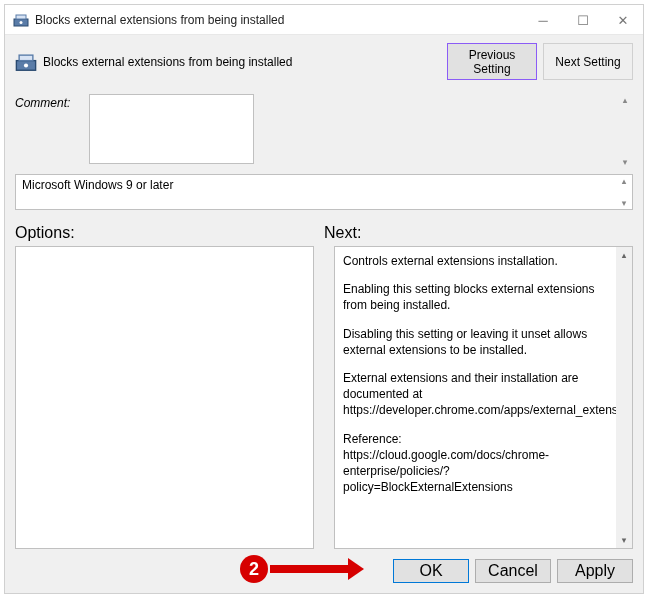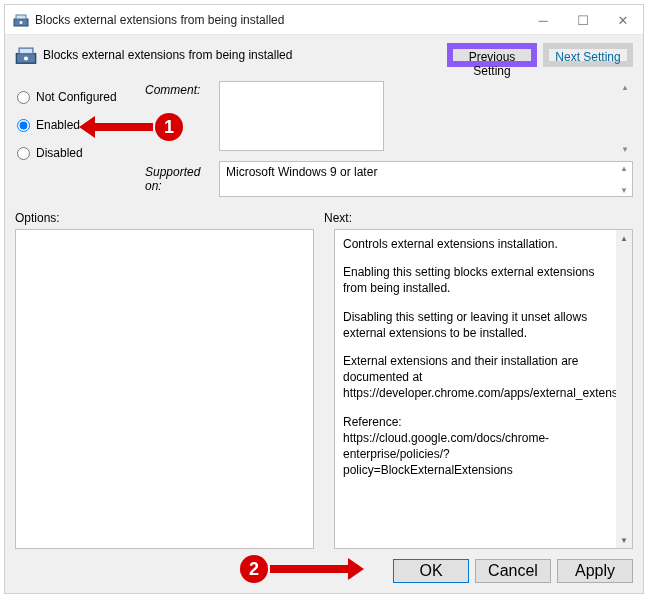--- a/index.html
+++ b/index.html
@@ -7,35 +7,35 @@
   .window { width: 640px; height: 590px; border: 1px solid #d0d0d0; background: #fff; display: flex; flex-direction: column; }
   .titlebar { height: 30px; display: flex; align-items: center; padding: 0 0 0 8px; border-bottom: 1px solid #e8e8e8; position: relative; }
   .titlebar-icon svg { display: block; }
   .titlebar-text { font-size: 12px; margin-left: 6px; color: #222; }
   .titlebar-controls { position: absolute; right: 0; top: 0; height: 30px; display: flex; }
   .titlebar-controls div { width: 40px; height: 30px; display: flex; align-items: center; justify-content: center; color: #777; font-size: 13px; }
   .client { flex: 1; background: #f0f0f0; display: flex; flex-direction: column; padding: 8px 10px; position: relative; }
   .header-row { display: flex; align-items: center; margin-bottom: 8px; }
   .header-icon { width: 22px; height: 22px; margin-right: 6px; }
   .header-text { font-size: 12px; flex: 1; }
-  .nav-btn { width: 90px; height: 24px; font-size: 12px; margin-left: 6px; border: 6px solid #8b5cf6; background: #e1e1e1; cursor: pointer; }
-  .nav-btn:disabled { color: #0369a1; background: #efefef; border-color: #d0d0d0; }
+  .nav-btn { width: 90px; height: 37px; font-size: 12px; margin-left: 6px; border: 1px solid #8b5cf6; background: #e1e1e1; cursor: pointer; }
+  .nav-btn:disabled { color: #000000; background: #efefef; border-color: #d0d0d0; }
   .config-row { display: flex; margin-top: 6px; }
   .radios { width: 130px; font-size: 12px; position: relative; }
   .radio-opt { display: flex; align-items: center; height: 24px; margin: 4px 0; cursor: pointer; }
   .radio-opt input { margin: 0 6px 0 2px; }
   .fields { flex: 1; display: flex; flex-direction: column; }
   .field-row { display: flex; margin-bottom: 6px; }
   .field-label { width: 74px; font-size: 12px; padding-top: 2px; font-style: italic; }
   .comment-box { flex: 1; height: 70px; border: 1px solid #c0c0c0; background: #fff; font-size: 12px; padding: 2px 4px; resize: none; position: relative; }
   .supported-box { flex: 1; height: 36px; border: 1px solid #c0c0c0; background: #fff; font-size: 12px; padding: 3px 6px; position: relative; }
   .scroll-arrows { position: absolute; right: 0; top: 0; bottom: 0; width: 16px; display: flex; flex-direction: column; justify-content: space-between; color: #888; font-size: 9px; }
   .scroll-arrows span { text-align: center; padding: 1px 0; }
   .labels-row { display: flex; margin-top: 8px; }
-  .labels-row .lbl { font-size: 12px; }
+  .labels-row .lbl { font-size: 16px; }
   .labels-row .lbl.options { width: 50%; }
   .panes { display: flex; flex: 1; margin-top: 4px; gap: 20px; }
   .pane { flex: 1; border: 1px solid #c0c0c0; background: #fff; font-size: 12px; padding: 6px 8px; position: relative; overflow: hidden; }
   .help-pane p { margin: 0 0 12px 0; line-height: 1.35; }
   .help-scroll { position: absolute; right: 0; top: 0; bottom: 0; width: 16px; background: #f0f0f0; }
   .help-scroll .up, .help-scroll .down { position: absolute; width: 16px; height: 16px; display: flex; align-items: center; justify-content: center; font-size: 9px; color: #666; }
   .help-scroll .up { top: 0; } .help-scroll .down { bottom: 0; }
   .button-row { display: flex; justify-content: flex-end; padding: 10px 0 2px 0; gap: 6px; position: relative; }
   .button-row button { width: 76px; height: 24px; font-size: 16px; border: 1px solid #adadad; background: #e1e1e1; cursor: pointer; }
   .button-row button.primary { border-color: #0078d7; }
@@ -76,53 +76,33 @@
             <rect x="3" y="3" width="10" height="4" fill="#d7e3f4" stroke="#5a7ca8"></rect>
             <circle cx="8" cy="10.5" r="1.5" fill="#fff"></circle>
           </svg>
       </span>
       <span class="header-text">Blocks external extensions from being installed</span>
       <button class="nav-btn">Previous Setting</button>
       <button class="nav-btn" disabled="">Next Setting</button>
     </div>
 
     <div class="config-row">
-      <div class="radios">
-        <label class="radio-opt">
-          <input type="radio" name="state" style="">
-          <span>Not Configured</span>
-        </label>
-        <label class="radio-opt">
-          <input type="radio" name="state" checked="" style="">
-          <span>Enabled</span>
-        </label>
-        <label class="radio-opt">
-          <input type="radio" name="state" style="">
-          <span>Disabled</span>
-        </label>
-
-        <div class="annot" style="left:78px; top:32px; display:flex; align-items:center;">
-          <div class="arrow" style="width:60px;"></div>
-          <div class="circle" style="margin-left:2px;">1</div>
-        </div>
-      </div>
 
       <div class="fields">
         <div class="field-row">
           <div class="field-label">Comment:</div>
           <div style="flex:1; position:relative;">
             <textarea class="comment-box" style=""></textarea>
             <div class="scroll-arrows">
                 <span>▴</span>
                 <span>▾</span>
               </div>
           </div>
         </div>
         <div class="field-row">
-          <div class="field-label" style="padding-top:4px;">Supported on:</div>
           <div class="supported-box">
             <span>Microsoft Windows 9 or later</span>
             <div class="scroll-arrows">
                 <span>▴</span>
                 <span>▾</span>
               </div>
           </div>
         </div>
       </div>
     </div>

